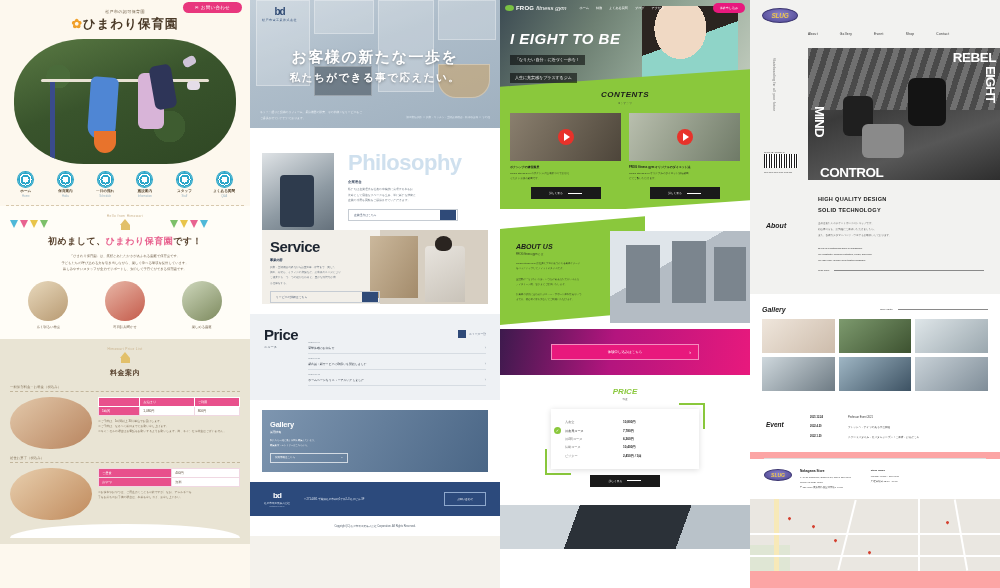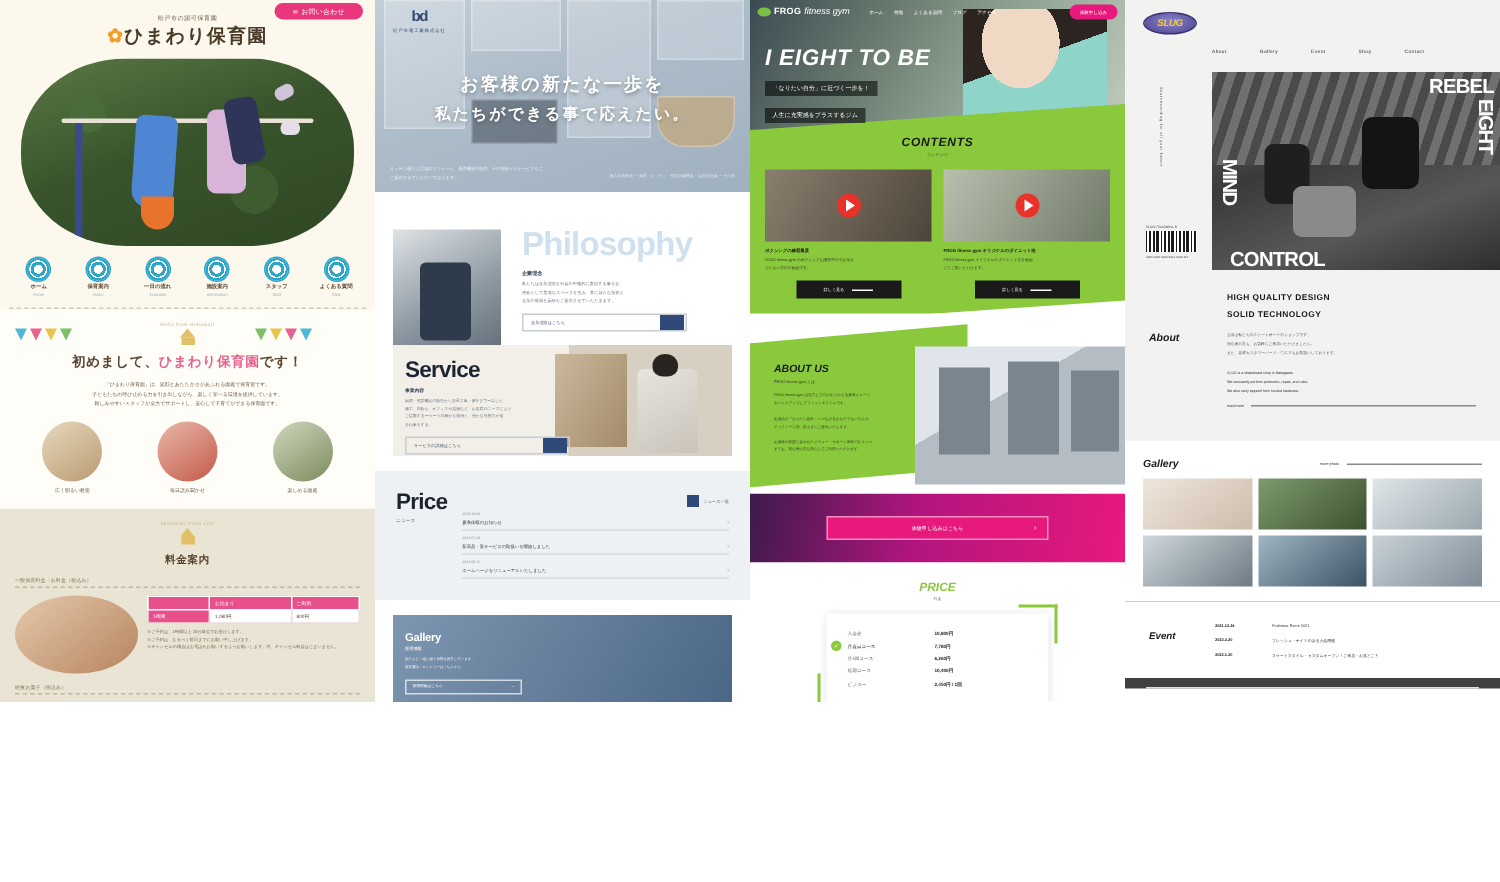--- a/index.html
+++ b/index.html
@@ -3,21 +3,21 @@
 <meta charset="utf-8">
 <style>
   * { box-sizing: border-box; margin: 0; padding: 0; }
   body {
     width: 1000px; height: 588px;
     font-family: "Liberation Sans", sans-serif;
     background: #ffffff;
     overflow: hidden;
   }
   .gallery { display: flex; width: 1000px; height: 588px; }
-  .panel { width: 250px; height: 468px; position: relative; overflow: hidden; }
+  .panel { width: 250px; height: 588px; position: relative; overflow: hidden; }
 
   
   .p1 { background: #fdf8ee; }
   .p1-contact {
     position: absolute; top: 2px; right: 8px;
     background: #e8377d; color: #fff;
     font-size: 4.5px; padding: 3px 12px;
     border-radius: 9px; letter-spacing: .3px;
     display: flex; align-items: center; gap: 2px;
   }
@@ -90,21 +90,21 @@
   .p1-cloud { height:14px; background:#fff; border-radius:50% 50% 0 0 / 100% 100% 0 0; margin-top:4px;}
 
   
   .p2 { background:#f4f2ec; }
   .p2-hero { height:128px; position:relative; background:linear-gradient(160deg,#c3cfd9 0%,#aebdca 40%,#9fb0bf 100%); overflow:hidden;}
   .p2-hero .cab { position:absolute; background:rgba(255,255,255,.22); border:1px solid rgba(255,255,255,.3);}
   .p2-logo { position:absolute; top:6px; left:12px; text-align:center;}
   .p2-logo .m { font-size:10px; color:#2f4a73; font-weight:bold; letter-spacing:-1px;}
   .p2-logo .n { font-size:3px; color:#34507a; letter-spacing:.5px; margin-top:1px;}
   .p2-hl { position:absolute; top:48px; left:0; right:0; text-align:center; color:#fff;}
-  .p2-hl .l1 { font-size:12px; font-weight:bold; letter-spacing:1.5px; text-shadow:0 1px 3px rgba(0,0,0,.35);}
+  .p2-hl .l1 { font-size:15px; font-weight:bold; letter-spacing:1.5px; text-shadow:0 1px 3px rgba(0,0,0,.35);}
   .p2-hl .l2 { font-size:10.5px; font-weight:bold; letter-spacing:1.5px; margin-top:4px; text-shadow:0 1px 3px rgba(0,0,0,.35);}
   .p2-cap { position:absolute; bottom:6px; left:10px; font-size:2.8px; color:#e8eef4; line-height:2.1;}
   .p2-cap2 { position:absolute; bottom:9px; right:10px; font-size:2.6px; color:#dce6ef;}
   .p2-phil { background:#fff; padding:25px 12px 14px; position:relative; height:100px;}
   .p2-philword { position:absolute; top:22px; left:98px; font-size:22px; font-weight:bold; color:#cfe0ee; letter-spacing:-.5px;}
   .p2-pimg { width:72px;height:86px;background:linear-gradient(150deg,#dfe3e6,#8e9aa3 55%,#5e6a75); position:relative;}
   .p2-pimg::after{content:"";position:absolute;left:18px;top:22px;width:34px;height:52px;background:#2e3b4d;border-radius:4px;}
   .p2-ptxt { position:absolute; left:98px; top:52px; width:138px;}
   .p2-ptxt .t { font-size:3.4px; color:#2c3c55; font-weight:bold;}
   .p2-ptxt .b { font-size:2.8px; color:#6a747f; line-height:2; margin-top:3px;}
@@ -198,21 +198,21 @@
   .p3-prow { display:flex; font-size:3.1px; padding:2.2px 0; align-items:center;}
   .p3-prow .nm { width:58px; color:#666; text-align:left;}
   .p3-prow .vl { color:#1a1a1a; font-weight:bold; text-align:left;}
   .p3-prow.hi .nm { color:#1a1a1a; }
   .p3-check { position:absolute; left:3px; width:7px;height:7px;border-radius:50%;background:#8ac83c; color:#fff; font-size:4px; display:flex;align-items:center;justify-content:center;}
   .p3-corner-tr { position:absolute; right:-6px; top:-6px; width:26px;height:26px;border-top:2px solid #8ac83c;border-right:2px solid #8ac83c;}
   .p3-corner-bl { position:absolute; left:-6px; bottom:-6px; width:26px;height:26px;border-bottom:2px solid #8ac83c;border-left:2px solid #8ac83c;}
   .p3-foot-img { height:44px; margin-top:10px; background:linear-gradient(110deg,#cfd6db 0 30%, #2b3138 30% 72%, #b9c2c9 72% 100%);}
 
   
-  .p4 { background:#404040; }
+  .p4 { background:#fca5a5; }
   .p4-top { background:#f2f2f0; height:180px; position:relative; }
   .p4-logo { position:absolute; left:12px; top:8px; width:36px; height:15px; border-radius:50%; background:radial-gradient(ellipse at 50% 40%, #8b83c9, #4a4290); border:1px solid #3a3470; display:flex;align-items:center;justify-content:center;}
   .p4-logo span { font-size:6.5px; color:#f2c94c; font-weight:bold; font-style:italic; letter-spacing:-.3px;}
   .p4-nav { position:absolute; left:58px; top:32px; display:flex; gap:22px;}
   .p4-nav span { font-size:3.2px; color:#2a2a2a; letter-spacing:.3px;}
   .p4-vert { position:absolute; left:22px; top:58px; font-size:2.6px; color:#555; writing-mode:vertical-rl; letter-spacing:.5px;}
   .p4-bar { position:absolute; left:14px; bottom:12px; width:34px; height:14px;
     background: repeating-linear-gradient(90deg,#1a1a1a 0 1px, #fff 1px 2px, #1a1a1a 2px 3.4px, #fff 3.4px 5px);}
   .p4-barlbl { position:absolute; left:14px; bottom:27px; font-size:2.2px; color:#444;}
   .p4-barno { position:absolute; left:14px; bottom:7px; font-size:2px; color:#444;}

